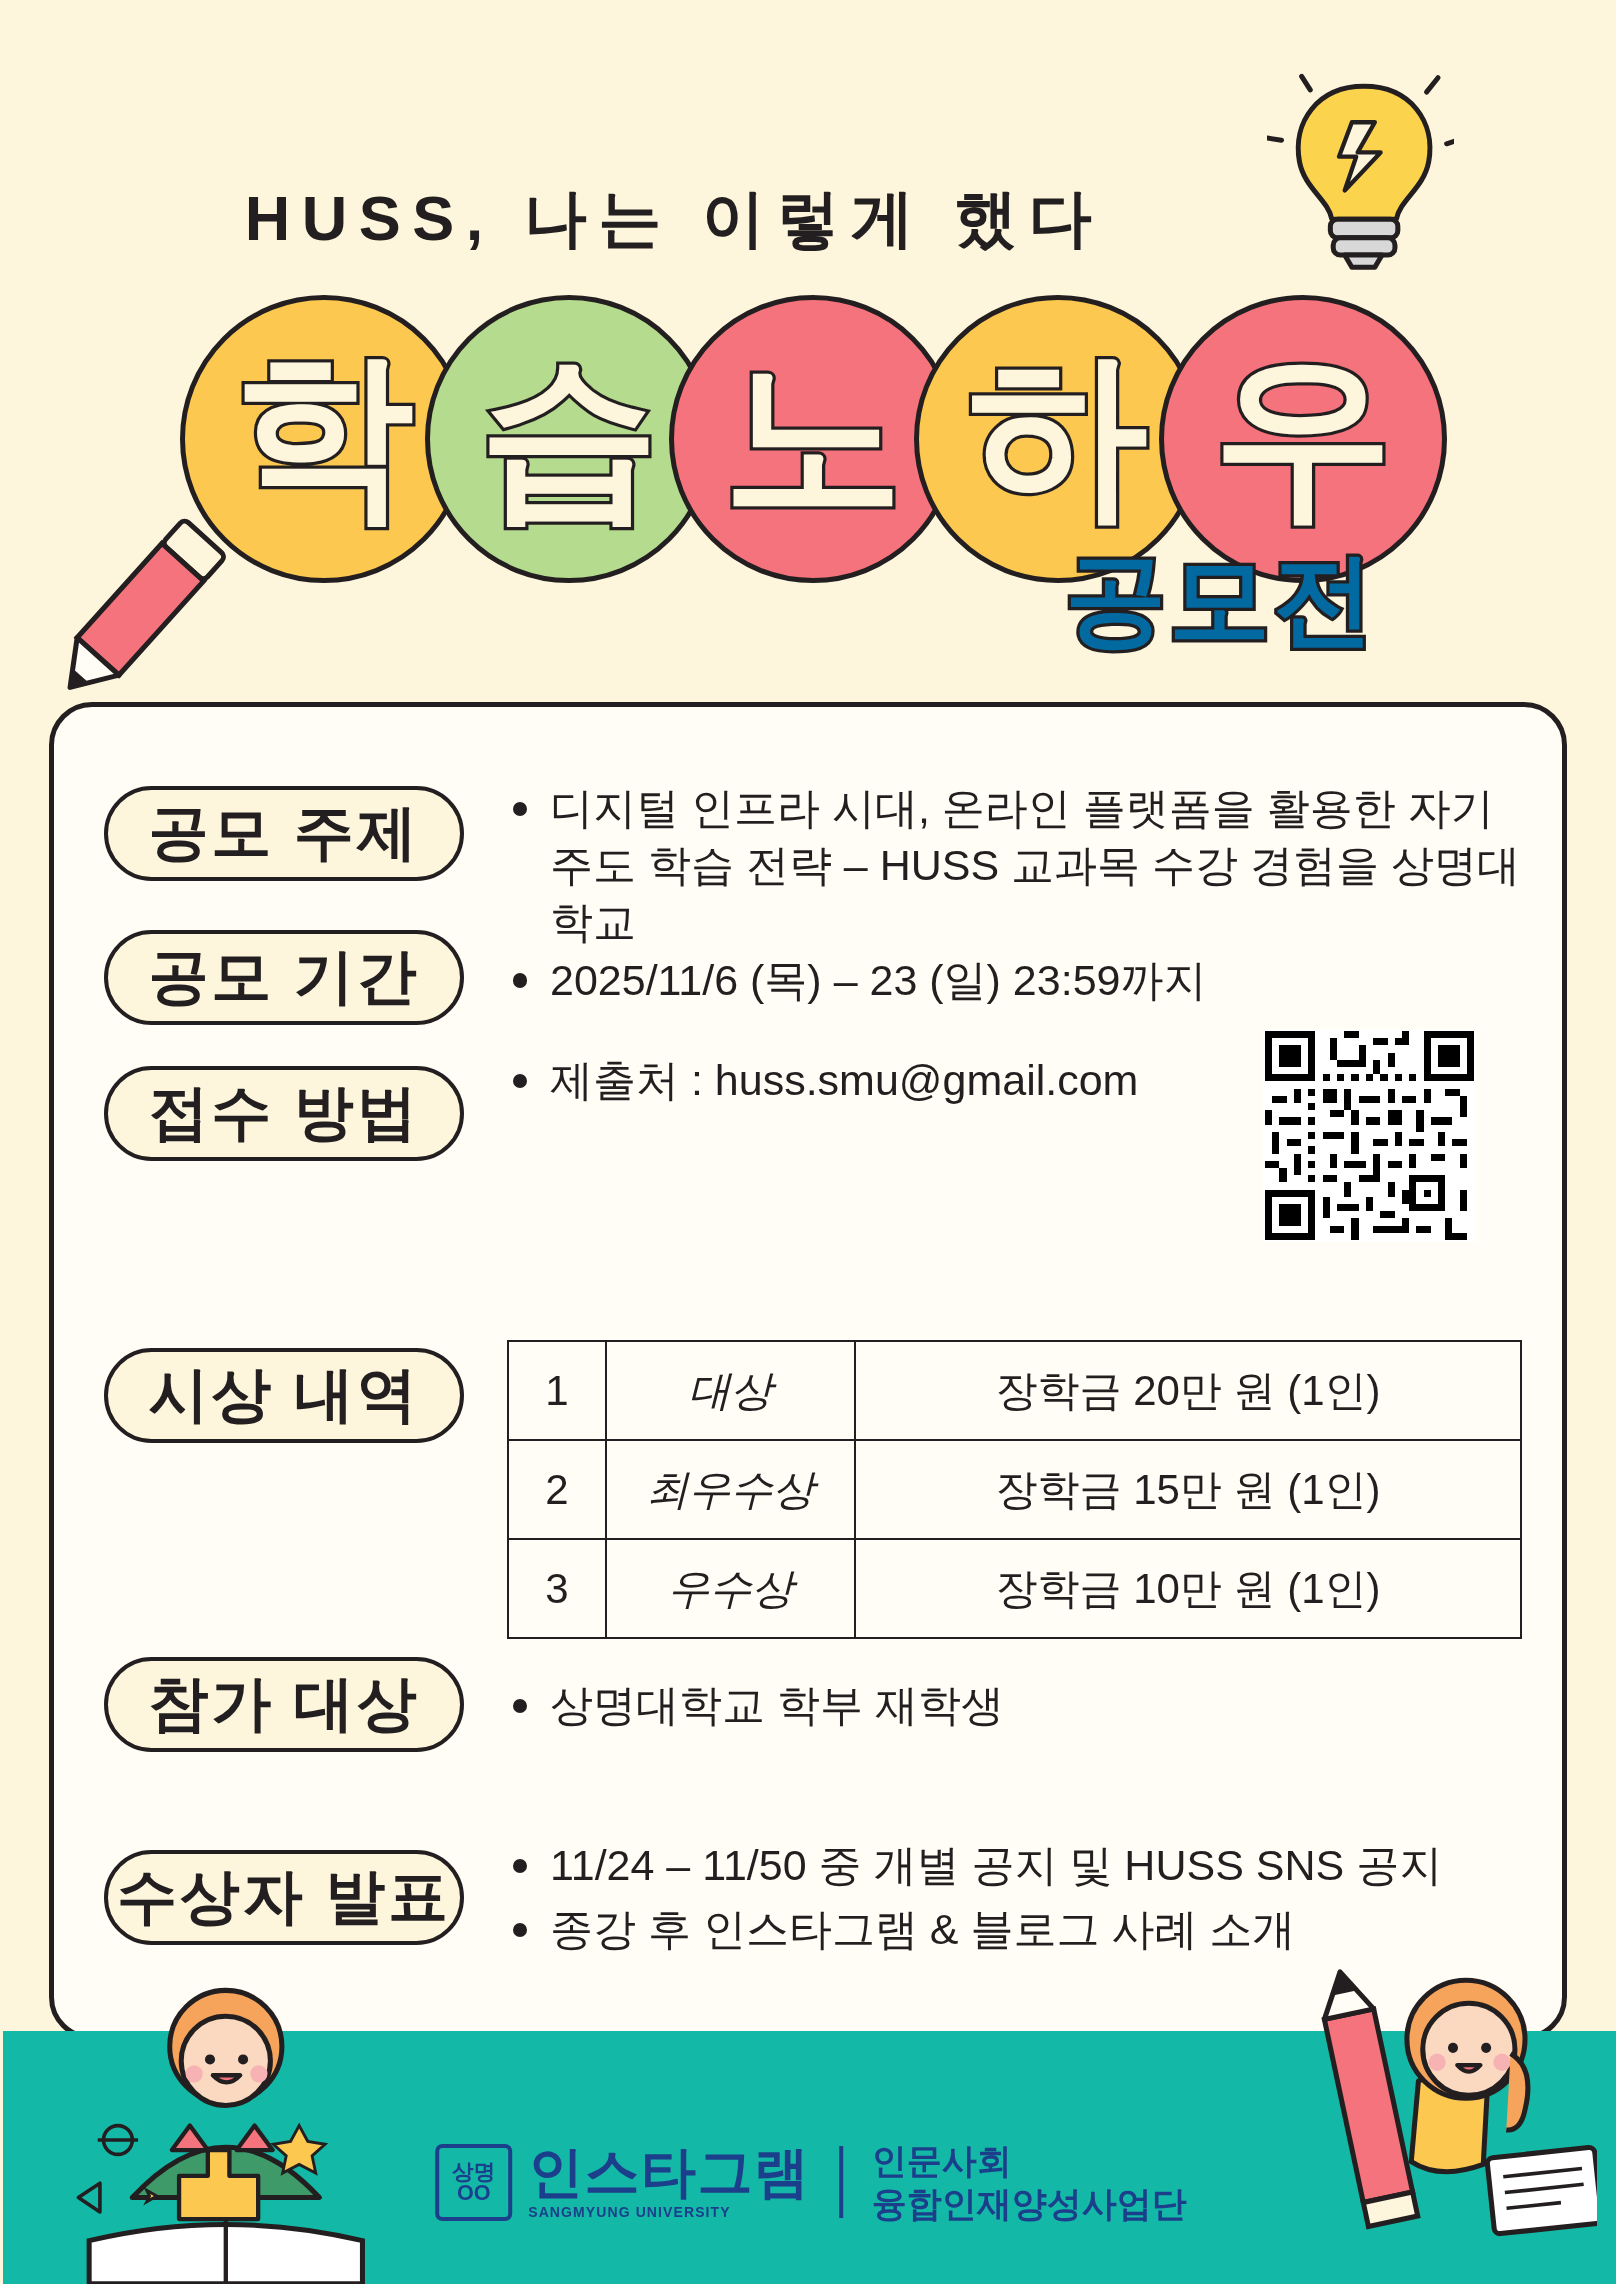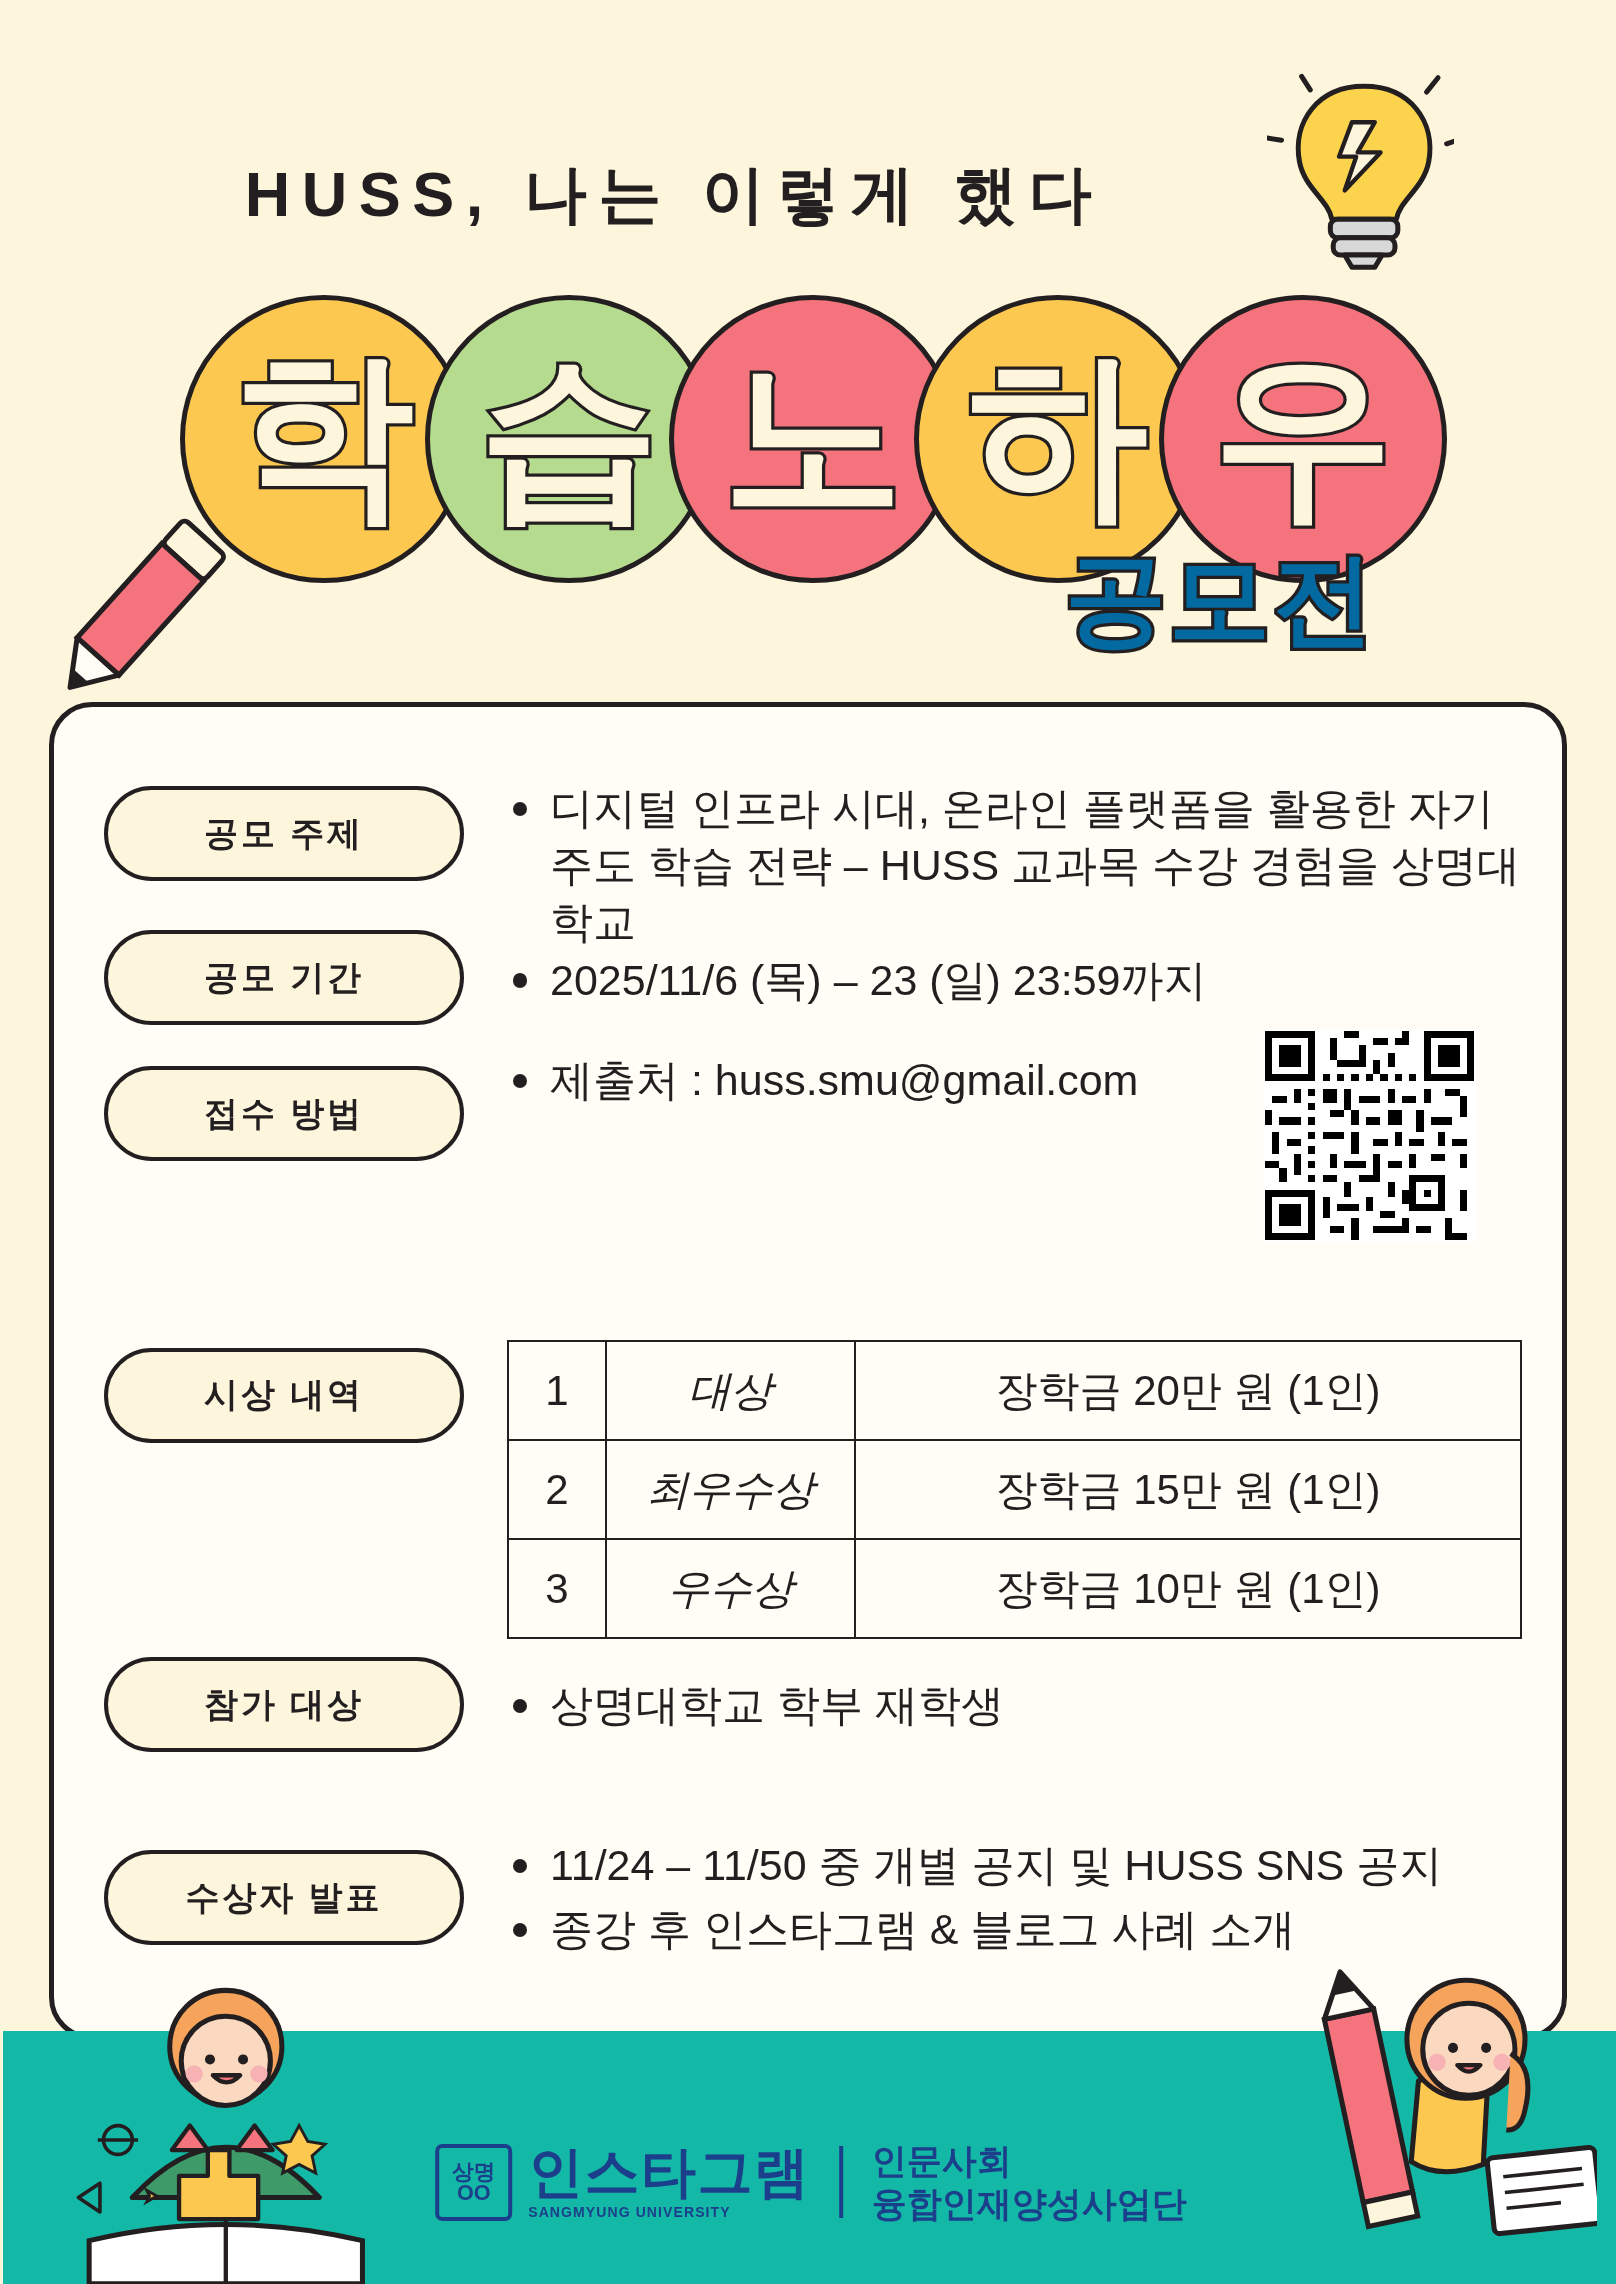--- a/index.html
+++ b/index.html
@@ -14,21 +14,21 @@
     position: relative;
     width: 1616px;
     height: 2284px;
     background: #fdf6dc;
     overflow: hidden;
   }
 
   
   .headline {
     position: absolute;
-    top: 152px;
+    top: 176px;
     left: 0;
     width: 1348px;
     text-align: center;
     font-size: 63px;
     font-weight: bold;
     letter-spacing: 11.5px;
     color: #231f20;
   }
 
   
@@ -122,21 +122,21 @@
     left: 0;
     width: 360px;
     height: 95px;
     border: 4.3px solid #231f20;
     border-radius: 50px;
     background: #fdf6dc;
     box-sizing: border-box;
     display: flex;
     align-items: center;
     justify-content: center;
-    font-size: 34px;
+    font-size: 60px;
     font-weight: bold;
     letter-spacing: 2.9px;
     color: #231f20;
   }
 
   .bullets {
     position: absolute;
     left: 403px;
     width: 1015px;
   }

